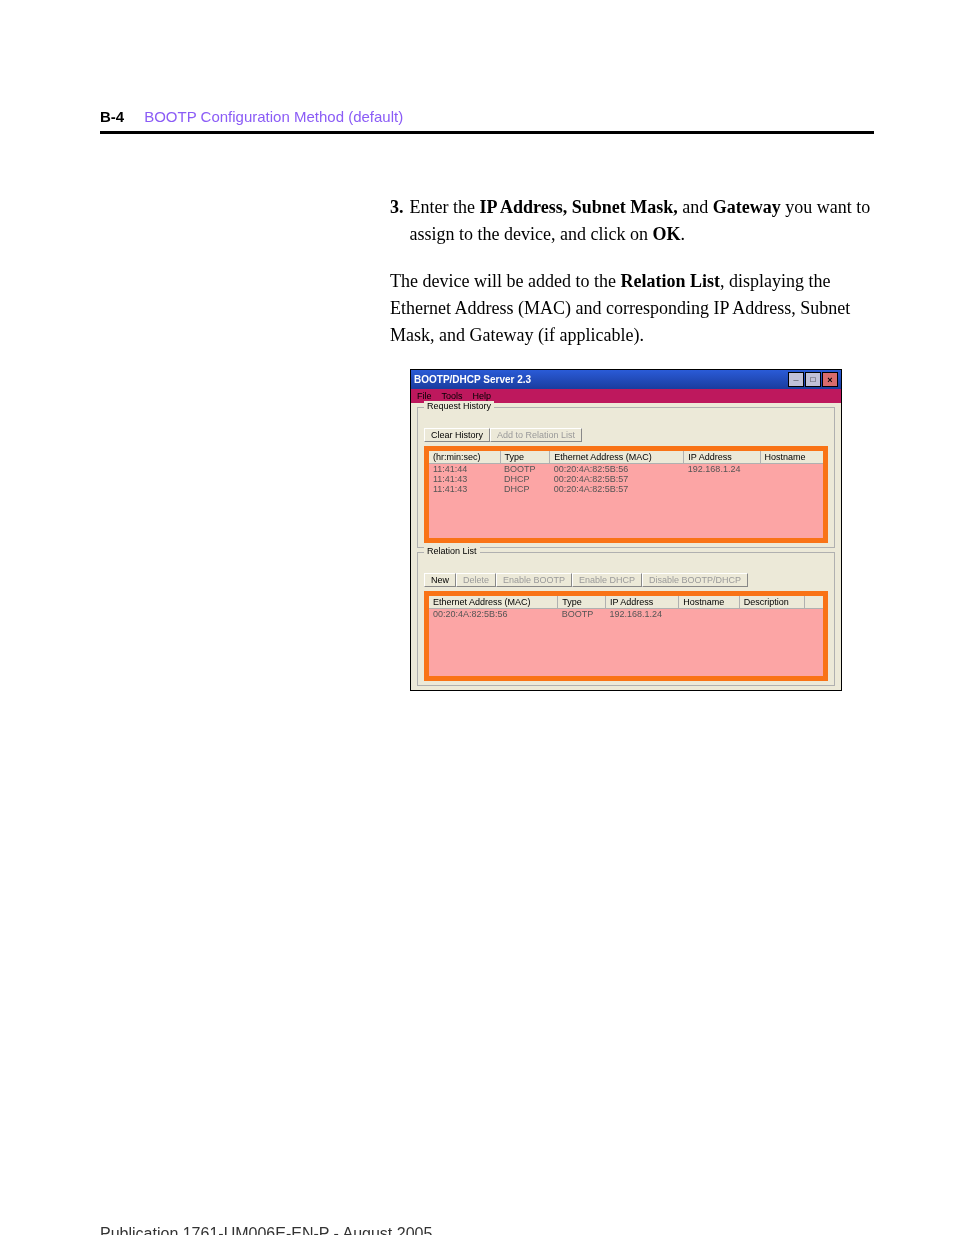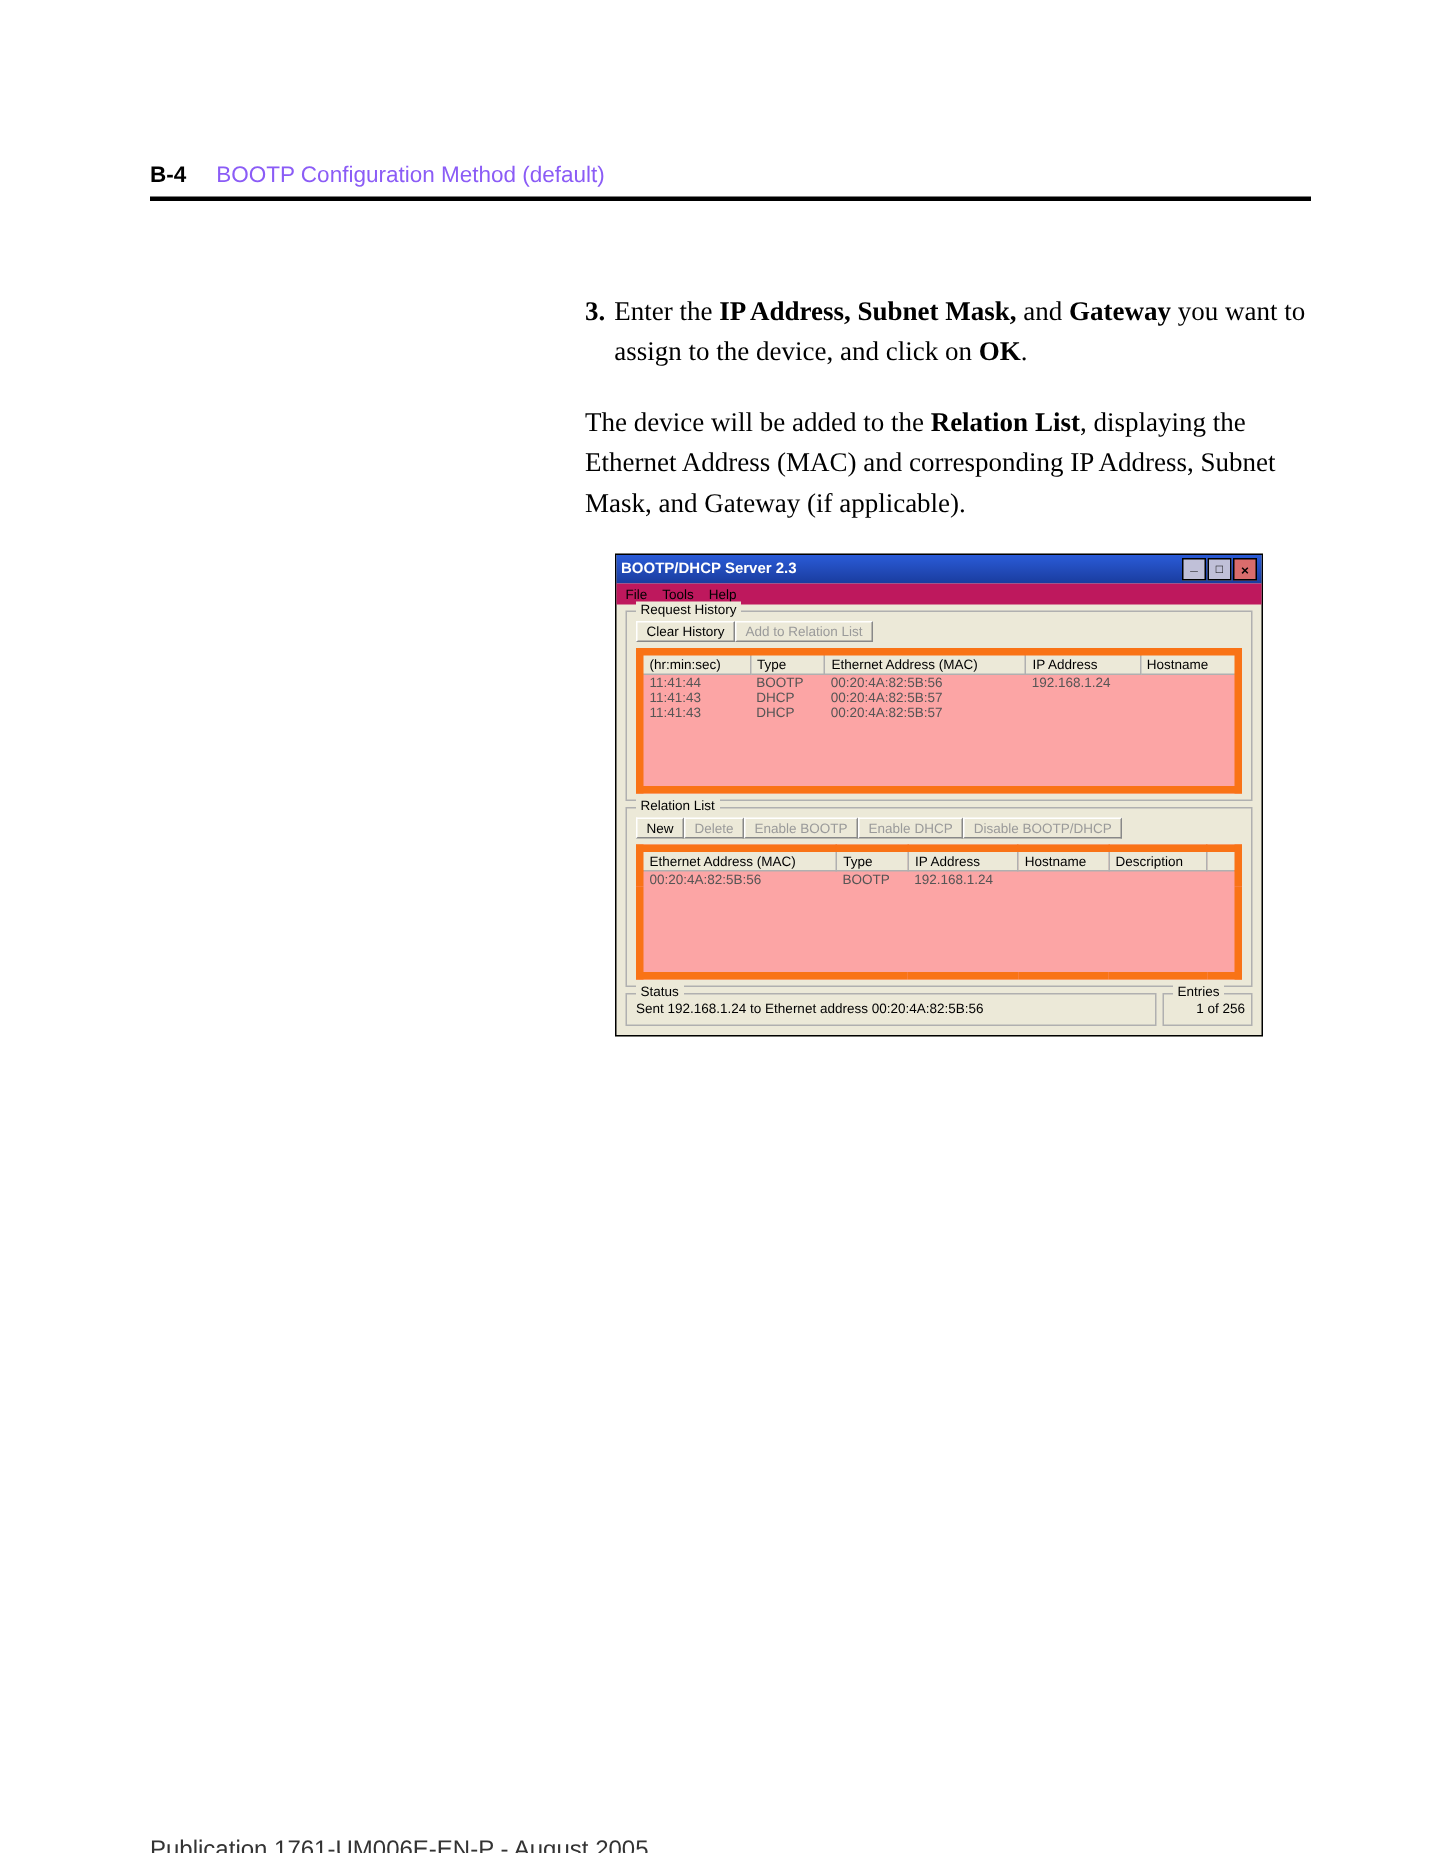--- a/index.html
+++ b/index.html
@@ -19,21 +19,21 @@
   .app-window { width:430px; margin-left:310px; margin-top:20px; border:1px solid #000; font-family:Tahoma, Arial, sans-serif; font-size:9px; background:#ece9d8; }
   .titlebar { background:linear-gradient(to bottom,#2a5bd7 0%,#1a3c9e 100%); color:#fff; display:flex; align-items:center; justify-content:space-between; padding:2px 3px; font-size:10px; font-weight:bold; }
   .titlebar-icons { display:flex; gap:1px; }
   .tb-icon { width:14px; height:13px; background:#c0c0d8; border:1px solid #000; color:#000; display:flex; align-items:center; justify-content:center; font-size:9px; font-weight:bold; }
   .tb-min::after { content:'_'; position:relative; top:-3px; }
   .tb-max::after { content:'□'; font-size:8px; }
   .tb-close { background:#d96c6c; }
   .tb-close::after { content:'×'; }
   .menubar { display:flex; gap:10px; padding:2px 6px; background:#be185d; }
   .menubar span { text-decoration:underline; text-decoration-color:transparent; }
-  .group { margin:4px 6px; border:1px solid #b0b0b0; padding:6px 6px 4px 6px; position:relative; }
+  .group { margin:4px 6px; border:1px solid #b0b0b0; padding:20px 6px 4px 6px; position:relative; }
   .group-title { position:absolute; top:-7px; left:6px; background:#ece9d8; padding:0 3px; font-size:9px; }
   .btn-row { display:flex; gap:0; margin-bottom:4px; }
   .btn { background:#ece9d8; border:1px solid #888; border-top-color:#fff; border-left-color:#fff; padding:1px 6px; font-size:9px; }
   .btn.disabled { color:#9a9a9a; }
   .tbl { width:100%; border-collapse:collapse; background:#fca5a5; border:5px solid #f97316; }
   .tbl th { background:#ece9d8; border:1px solid #b0b0b0; font-weight:normal; text-align:left; padding:1px 4px; font-size:9px; }
   .tbl td { padding:0 4px; font-size:9px; color:#555; }
   .tbl .body-area { height:46px; }
   .status-row { display:flex; margin:4px 6px 6px 6px; gap:4px; }
   .status-group { flex:1; border:1px solid #b0b0b0; padding:4px 6px 6px 6px; position:relative; font-size:9px; }
@@ -151,26 +151,16 @@
             <td></td>
             <td></td>
           </tr>
           <tr class="rel-body">
               <td colspan="6"></td>
             </tr>
         </tbody>
       </table>
     </div>
 
-    <div class="status-row">
-      <div class="status-group">
-        <span class="group-title">Status</span>
-        <span>Sent 192.168.1.24 to Ethernet address 00:20:4A:82:5B:56</span>
-      </div>
-      <div class="entries-group">
-        <span class="group-title">Entries</span>
-        <span>1 of 256</span>
-      </div>
-    </div>
   </div>
 
   <div class="footer">Publication 1761-UM006E-EN-P - August 2005</div>
 </div>
 
 </body></html>

